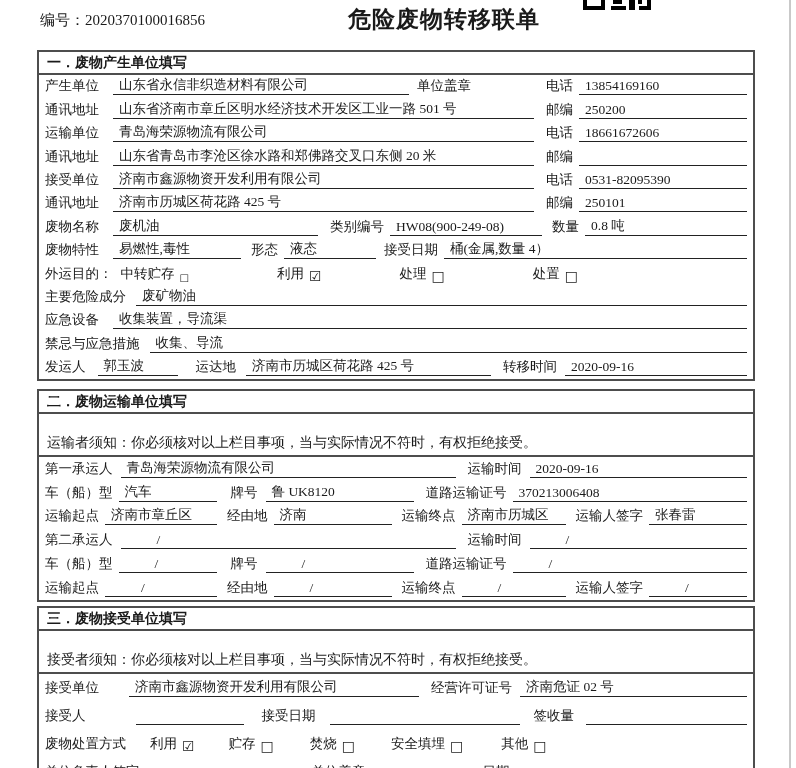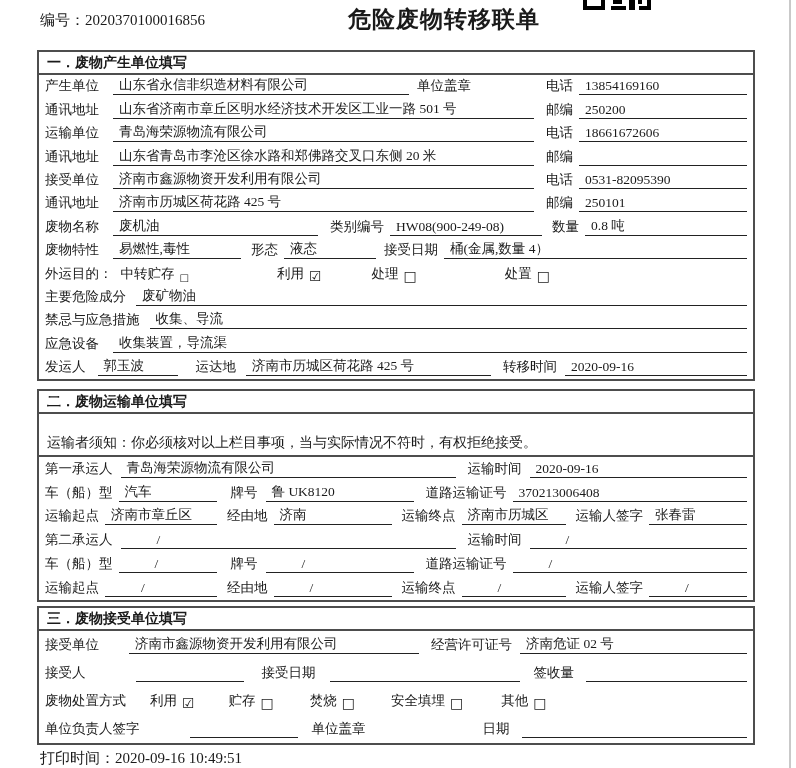--- a/index.html
+++ b/index.html
@@ -31,21 +31,21 @@
   .u { border-bottom:1px solid #222; padding:0 2px 0 6px; overflow:hidden; white-space:nowrap;margin-top:40px; }
   .f1 { flex:1 1 auto; }
   .spacer { flex:1 1 auto; }
   .w62{width:62px;} .w296{width:296px;} .w168{width:168px;} .w205{width:205px;}
   .w152{width:152px;} .w128{width:128px;} .w92{width:92px;} .w80{width:80px;}
   .w245{width:245px;} .w335{width:335px;} .w98{width:98px;} .w148{width:148px;}
   .w112{width:112px;} .w118{width:118px;} .w104{width:104px;}
   .w290{width:290px;} .w108{width:108px;} .w190{width:190px;}
   .ml6{margin-left:6px;} .ml8{margin-left:8px;} .ml10{margin-left:10px;} .ml12{margin-left:12px;}
   .ml14{margin-left:14px;} .ml18{margin-left:18px;} .ml24{margin-left:24px;} .ml30{margin-left:30px;}
-  .ml34{margin-left:34px;} .ml36{margin-left:36px;} .ml38{margin-left:38px;} .ml50{margin-left:50px;} .ml78{margin-left:50px;} .ml88{margin-left:88px;} .ml117{margin-left:117px;}
+  .ml34{margin-left:34px;} .ml36{margin-left:36px;} .ml38{margin-left:38px;} .ml50{margin-left:50px;} .ml78{margin-left:78px;} .ml88{margin-left:88px;} .ml117{margin-left:117px;}
   .slash { padding-left:36px; }
   .cb { font-family:"DejaVu Sans",sans-serif; font-size:14px; margin-left:5px; line-height:1; }
   .cb-small { font-size:10px; }
   
   .print-time { margin:4px 0 0 40px; font-size:15px; }
 </style>
 </head>
 <body>
 
 <div class="right-edge"></div>
@@ -142,27 +142,27 @@
     <span class="lbl ml88">处置</span>
     <span class="cb">□</span>
   </div>
 
   <div class="row">
     <span class="lbl">主要危险成分</span>
     <span class="u f1 ml10">废矿物油</span>
   </div>
 
   <div class="row">
+    <span class="lbl">应急设备</span>
+    <span class="u f1 ml14">收集装置，导流渠</span>
+  </div>
+
+  <div class="row">
     <span class="lbl">禁忌与应急措施</span>
     <span class="u f1 ml10">收集、导流</span>
-  </div>
-
-  <div class="row">
-    <span class="lbl">应急设备</span>
-    <span class="u f1 ml14">收集装置，导流渠</span>
   </div>
 
   <div class="row">
     <span class="lbl">发运人</span>
     <span class="u w80 ml12">郭玉波</span>
     <span class="lbl ml18">运达地</span>
     <span class="u w245 ml10">济南市历城区荷花路 425 号</span>
     <span class="lbl ml12">转移时间</span>
     <span class="u f1 ml8">2020-09-16</span>
   </div>
@@ -222,20 +222,21 @@
     <span class="u w118 ml6 slash">/</span>
     <span class="lbl ml10">运输终点</span>
     <span class="u w104 ml6 slash">/</span>
     <span class="lbl ml10">运输人签字</span>
     <span class="u f1 ml6 slash">/</span>
   </div>
 </div>
 
 <div class="box box3">
   <div class="sec-title">三．废物接受单位填写</div>
+  <div class="notice">接受者须知：你必须核对以上栏目事项，当与实际情况不符时，有权拒绝接受。</div>
 
   <div class="row">
     <span class="lbl">接受单位</span>
     <span class="u w290 ml30">济南市鑫源物资开发利用有限公司</span>
     <span class="lbl ml12">经营许可证号</span>
     <span class="u f1 ml8">济南危证 02 号</span>
   </div>
 
   <div class="row">
     <span class="lbl">接受人</span>

